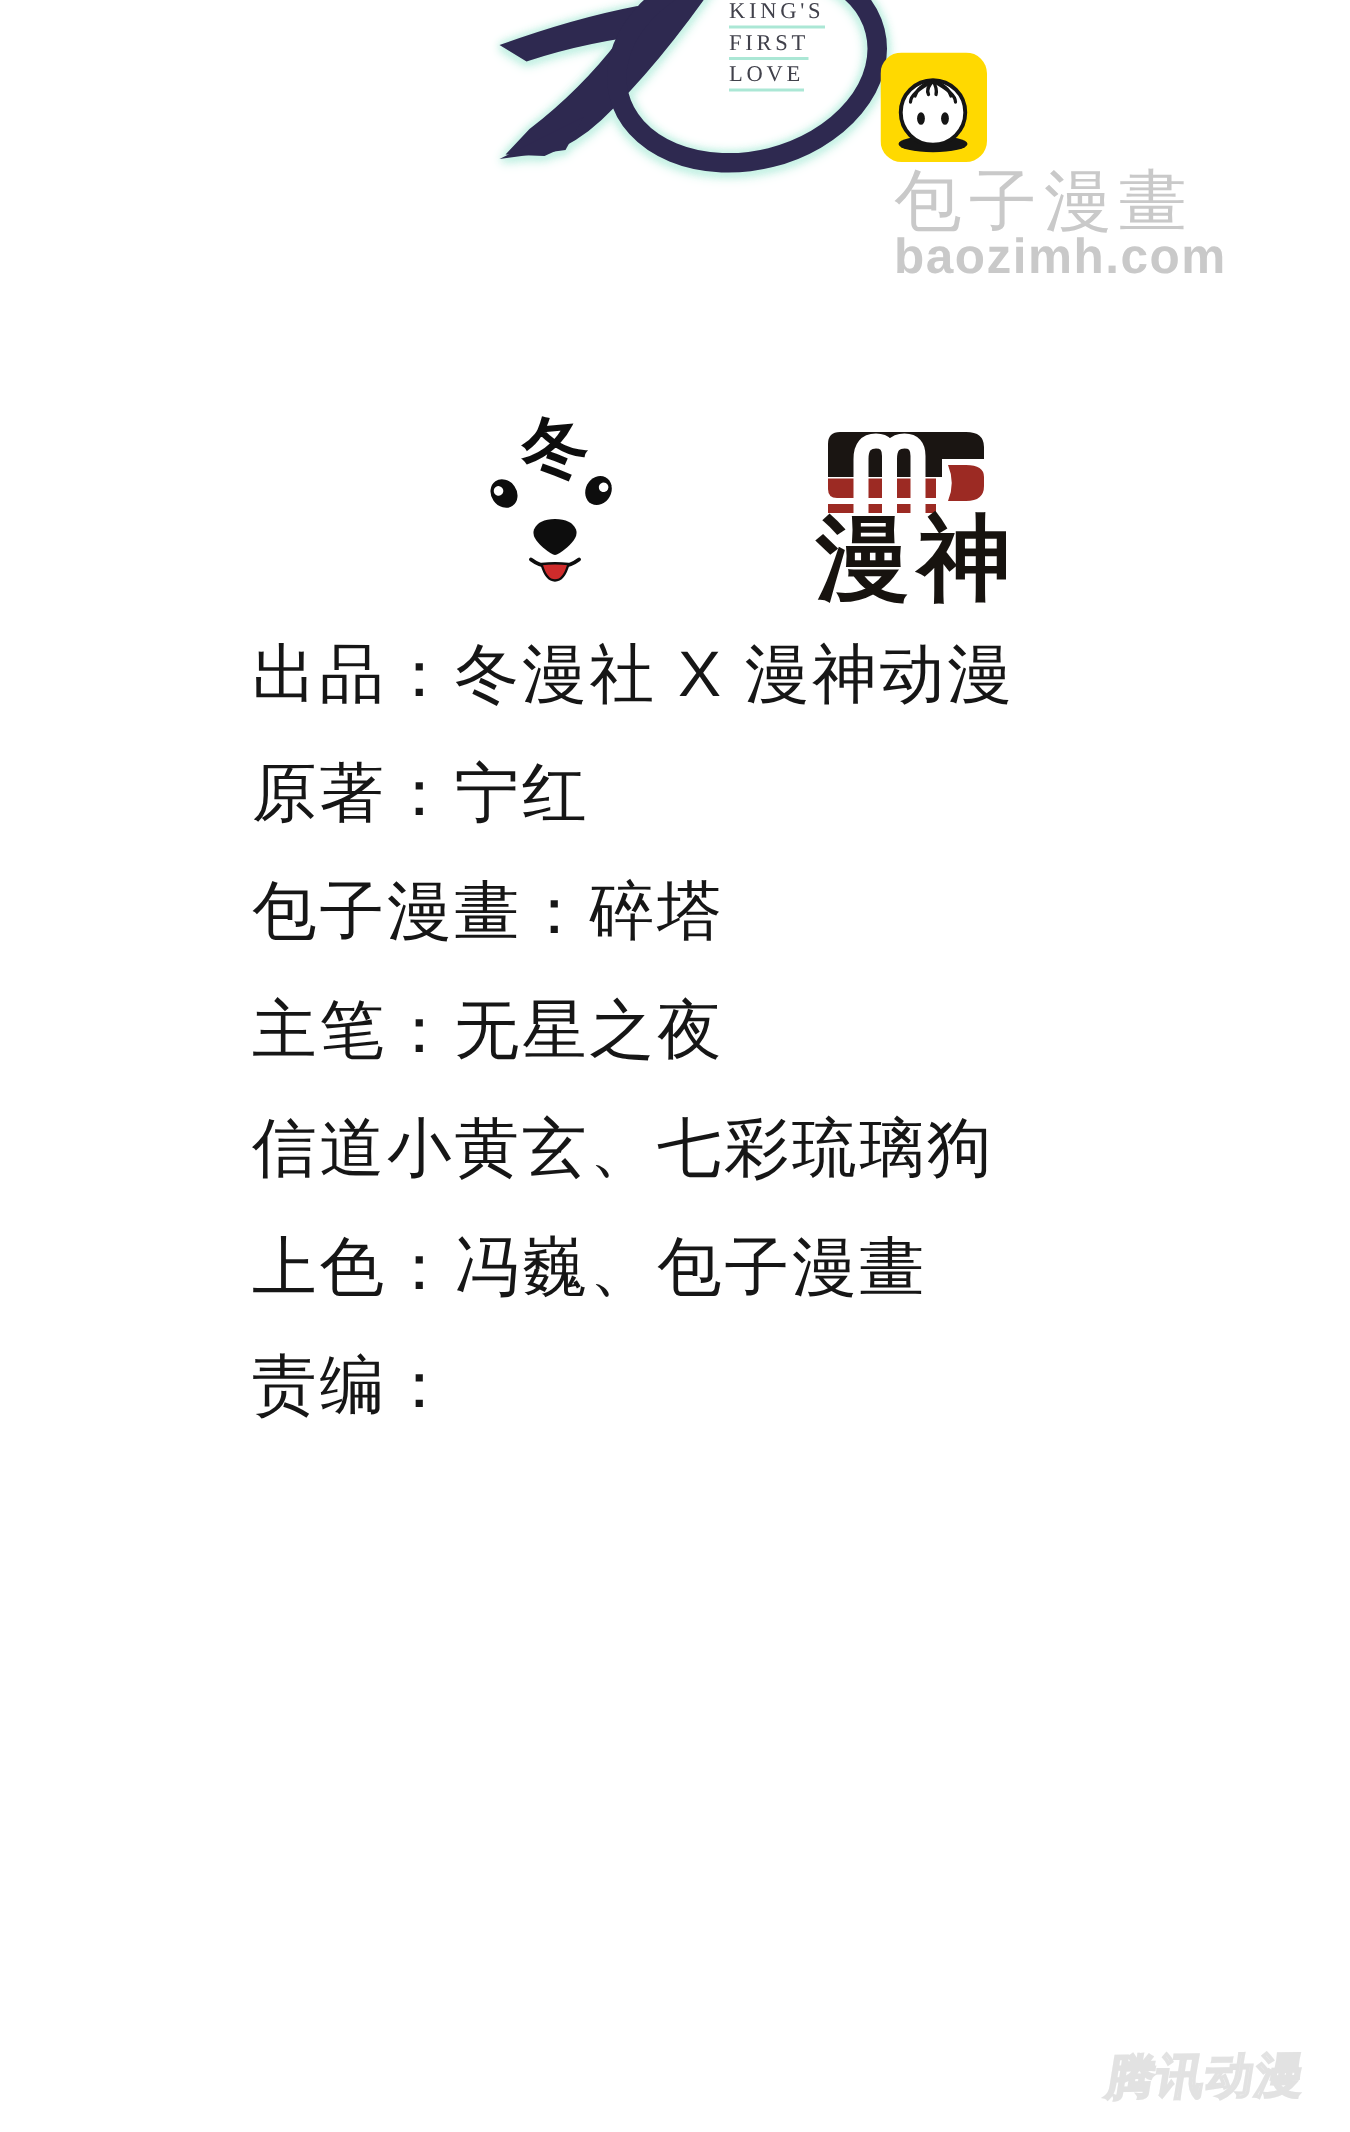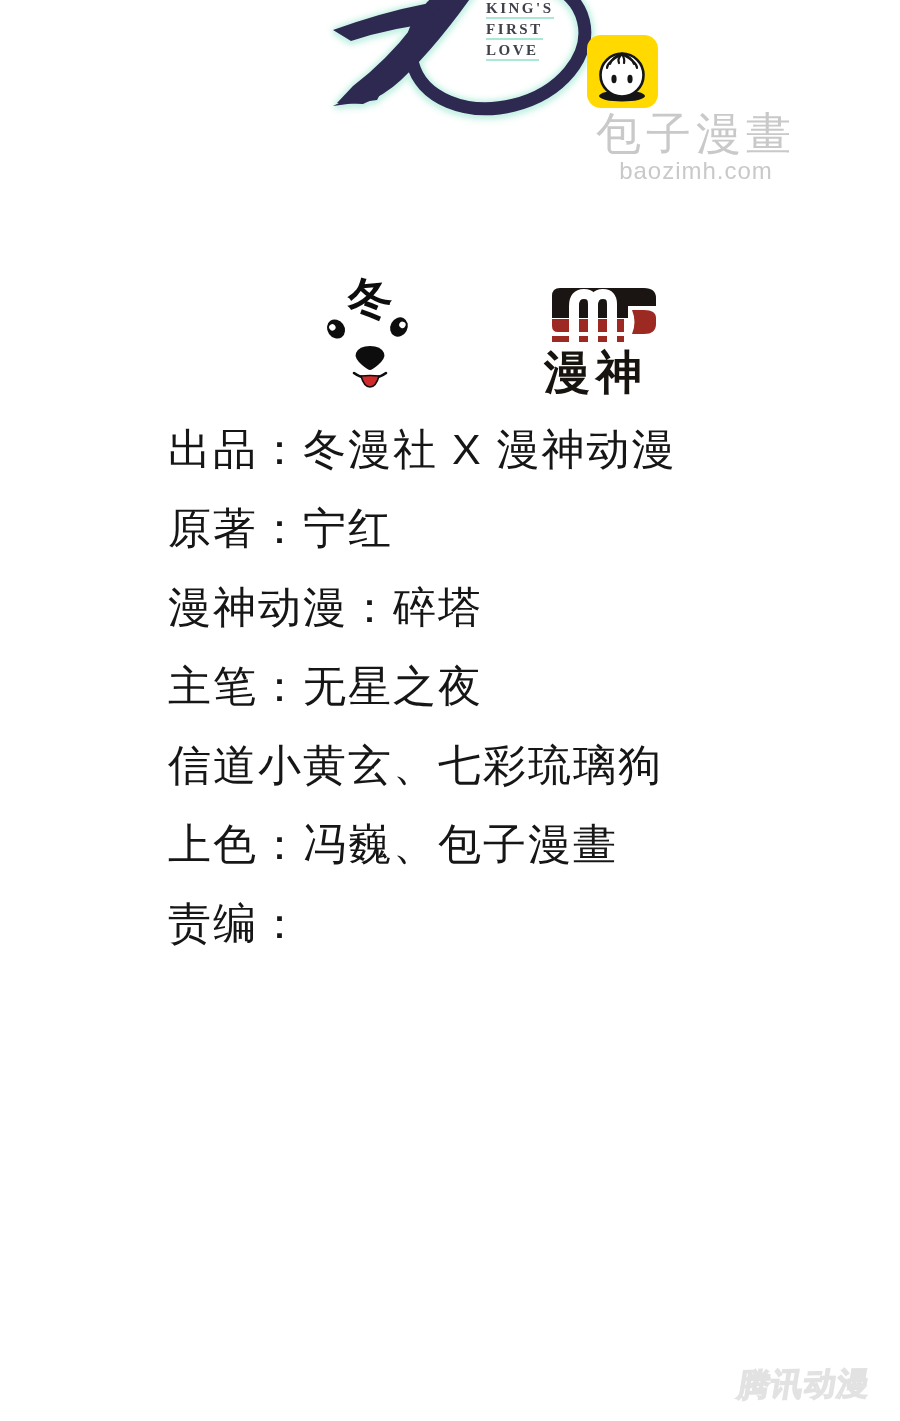--- a/index.html
+++ b/index.html
@@ -34,51 +34,51 @@
     top: 1px;
     font-family: "Liberation Serif", serif;
     color: #41414b;
     z-index: 3;
   }
   .kfl-line {
     display: block;
     width: max-content;
     font-size: 15px;
     letter-spacing: 2.5px;
-    font-weight: 700;
+    font-weight: 400;
     line-height: 14px;
     border-bottom: 2px solid var(--mint-line, #abe7d5);
     padding-bottom: 2px;
     margin-bottom: 3px;
   }
 
   
   .baozi { position: absolute; left: 587px; top: 35px; display: flex; flex-direction: column; }
   .baozi-icon { width: 71px; height: 73px; }
   .baozi-text { margin-left: 9px; margin-top: 2px; color: var(--gray-wm, #c9c9c9); }
   .baozi-name {
     font-size: 45px;
     letter-spacing: 5px;
     font-weight: 500;
     line-height: 47px;
     white-space: nowrap;
   }
   .baozi-domain {
-    font-size: 24px;
+    font-size: 33px;
     letter-spacing: 1px;
-    font-weight: 400;
+    font-weight: 700;
     line-height: 28px;
     text-align: center;
   }
 
   
   .dog-logo { position: absolute; left: 318px; top: 270px; width: 100px; height: 122px; }
   .manshen-logo { position: absolute; left: 544px; top: 284px; width: 120px; text-align: left; }
   .manshen-name {
-    font-size: 46px;
+    font-size: 62px;
     font-weight: 700;
     letter-spacing: 6px;
     color: #17130f;
     line-height: 44px;
     margin-top: 0px;
     white-space: nowrap;
   }
 
   
   .credits {
@@ -201,21 +201,21 @@
   <div class="credits">
     <div class="credit-line">
       <span>出品：</span>
         <span>冬漫社 X 漫神动漫</span>
     </div>
     <div class="credit-line">
       <span>原著：</span>
         <span>宁红</span>
     </div>
     <div class="credit-line">
-      <span>漫神动漫：</span>
+      <span>包子漫畫：</span>
         <span>碎塔</span>
     </div>
     <div class="credit-line">
       <span>主笔：</span>
         <span>无星之夜</span>
     </div>
     <div class="credit-line">
         <span>信道小黄玄、七彩琉璃狗</span>
     </div>
     <div class="credit-line">

